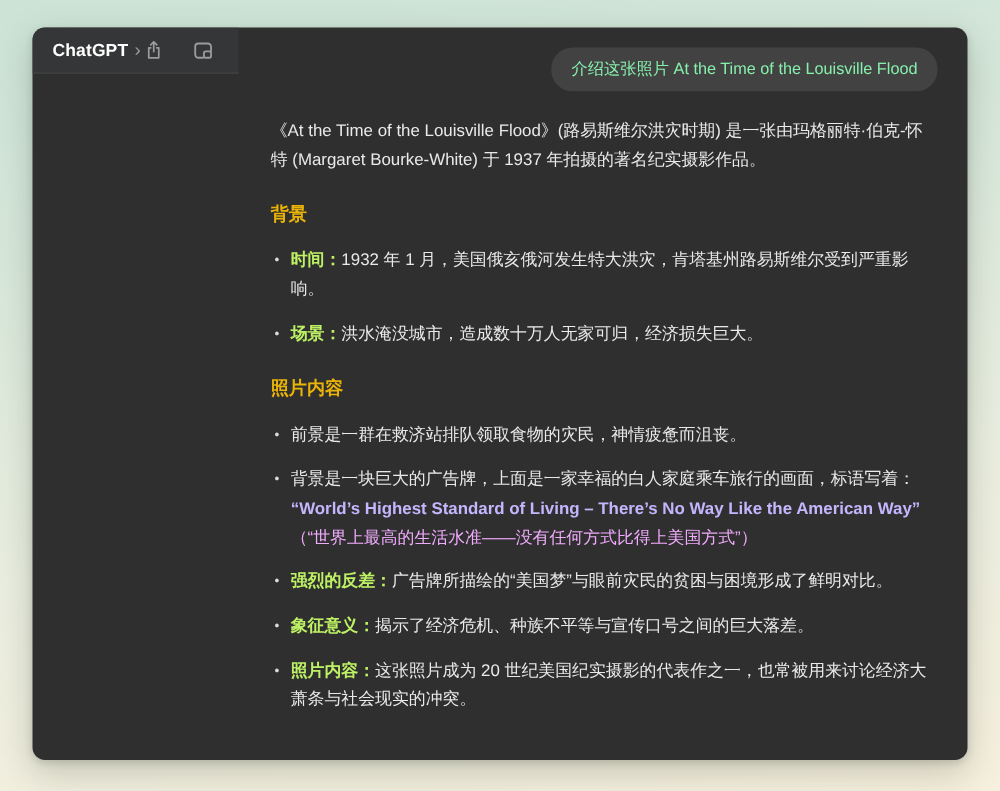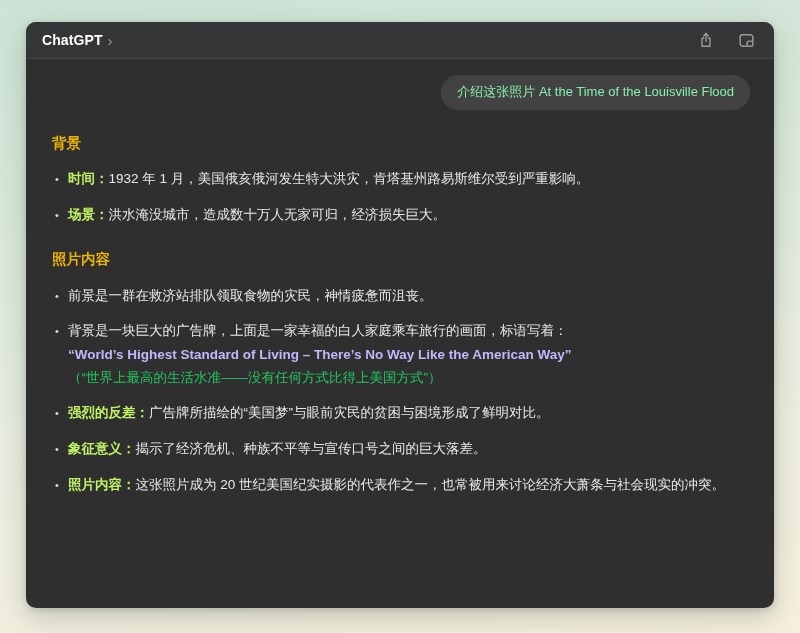--- a/index.html
+++ b/index.html
@@ -14,21 +14,21 @@
     background: linear-gradient(172deg, #cce3d6 0%, #d8e8da 30%, #eaeee0 62%, #f7f0de 100%);
   }
   .window {
     position: absolute;
     left: 26px; top: 22px;
     width: 748px; height: 586px;
     background: #2f2f2f;
     border-radius: 10px;
     box-shadow: 0 10px 28px rgba(60,70,60,0.25), 0 2px 6px rgba(60,70,60,0.18);
     overflow: hidden;
-    display: flex; flex-direction: column;
+    display: flex; flex-direction: row;
   }
   .titlebar {
     height: 37px; flex: 0 0 37px;
     background: #353637;
     border-bottom: 1px solid rgba(255,255,255,0.07);
     display: flex; align-items: center; justify-content: space-between;
     padding: 0 18px 0 16px;
   }
   .title-group { display: flex; align-items: center; gap: 5px; cursor: pointer; }
   .app-title { color: #ffffff; font-size: 14px; font-weight: 700; letter-spacing: .1px; }
@@ -67,21 +67,21 @@
   .bullet .dot {
     flex: 0 0 16px;
     color: #dcdcdc;
     font-size: 11px;
     line-height: 22px;
     padding-left: 3px;
   }
   .bullet .bullet-body { flex: 1 1 auto; }
   .bullet b, .b-label { font-weight: 700; color: #bef264; }
   .quote-line { font-weight: 700; color: #c4b5fd; margin-top: 1px; }
-  .quote-translation { color: #22c55e; }
+  .quote-translation { color: #f0abfc; }
 </style>
 </head>
 <body>
 
 <div class="desktop">
   <div class="window">
 
     <div class="titlebar">
       <div class="title-group">
         <span class="app-title">ChatGPT</span>
@@ -105,20 +105,21 @@
     </div>
 
     <div class="chat">
 
       <div class="user-row">
         <div class="user-bubble">介绍这张照片 At the Time of the Louisville Flood</div>
       </div>
 
       <div class="assistant">
 
+        <p class="para">《At the Time of the Louisville Flood》(路易斯维尔洪灾时期) 是一张由玛格丽特·伯克-怀特 (Margaret Bourke-White) 于 1937 年拍摄的著名纪实摄影作品。</p>
 
         <h3>背景</h3>
         <div class="bullet">
           <span class="dot">•</span>
           <div class="bullet-body">
             <span class="b-label">时间：</span><span>1932 年 1 月，美国俄亥俄河发生特大洪灾，肯塔基州路易斯维尔受到严重影响。</span>
           </div>
         </div>
         <div class="bullet">
           <span class="dot">•</span>

